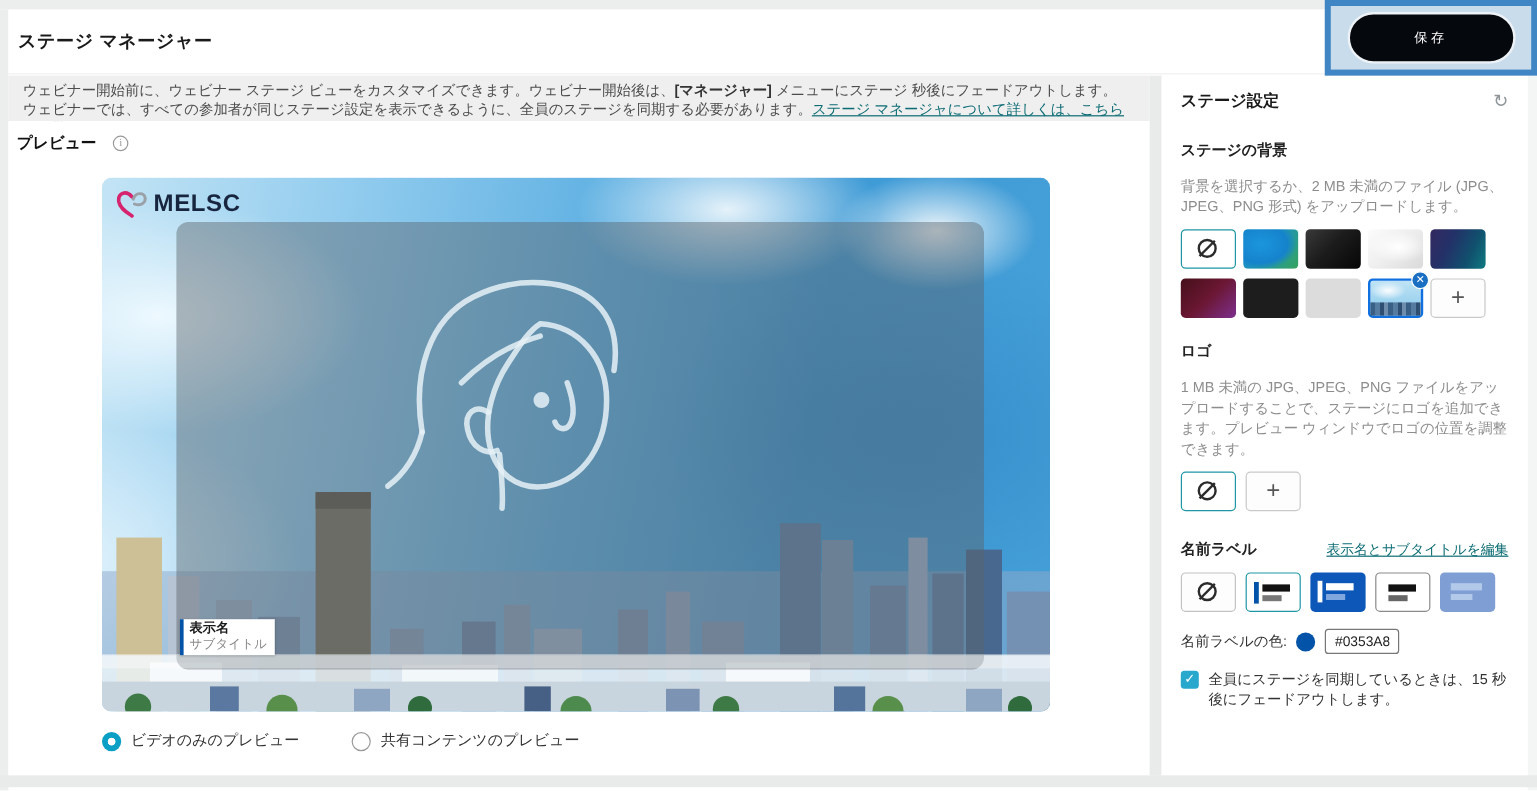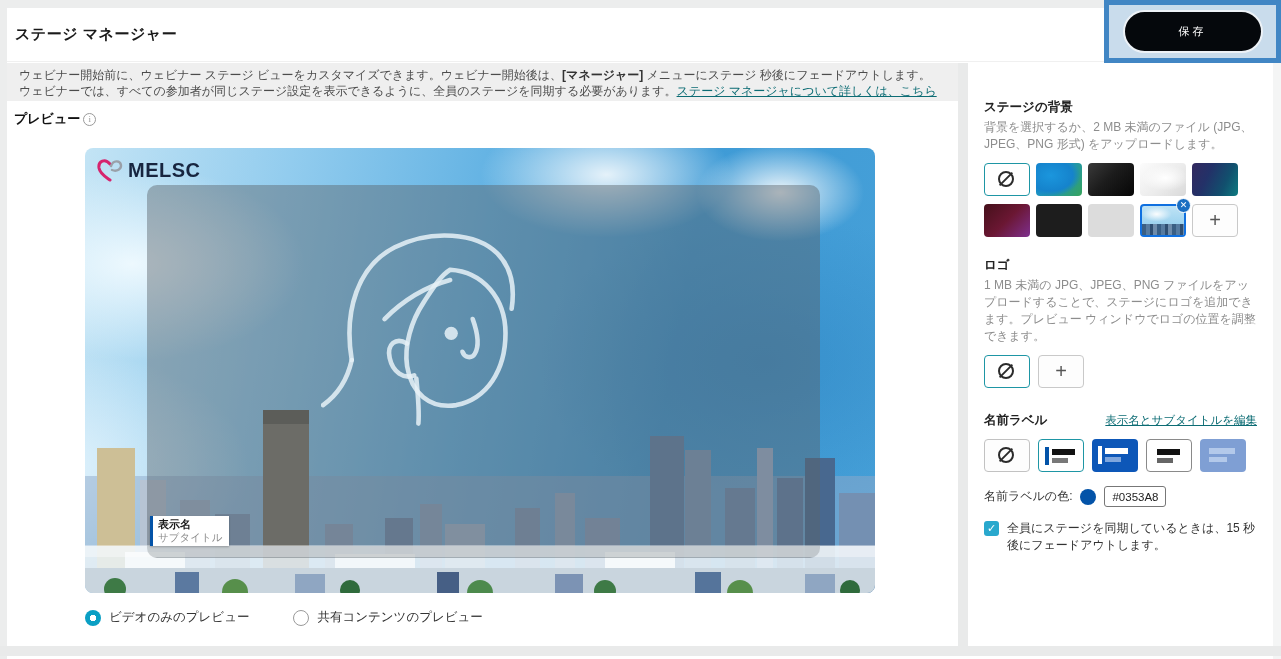--- a/index.html
+++ b/index.html
@@ -20,21 +20,21 @@
   .save-highlight { position:absolute; left:1104px; top:0; width:177px; height:63px; border:5px solid #4186c4; background:#c9dcec; z-index:30; display:flex; align-items:center; justify-content:center; }
   .save-btn { width:140px; height:43px; border-radius:24px; background:#05080c; border:2px solid #edf2f7; color:#fff; font-size:11px; letter-spacing:3px; font-family:inherit; cursor:pointer; }
 
   
   .banner { position:absolute; left:7px; top:63px; width:951px; height:38px; background:#efefef; padding:4px 12px; font-size:12px; line-height:16px; color:#4c4c4c; }
   .banner b { color:#333; }
   .banner a { color:#0c6c74; text-decoration:underline; cursor:pointer; }
 
   
   .left-panel { position:absolute; left:7px; top:101px; width:951px; height:545px; background:#fff; }
-  .preview-heading-row { position:absolute; left:7px; top:9px; display:flex; align-items:center; gap:3px; }
+  .preview-heading-row { position:absolute; left:7px; top:9px; display:flex; align-items:center; gap:14px; }
   .preview-heading-row .h { font-size:13px; font-weight:bold; color:#111; }
   .info-icon { width:13px; height:13px; border:1px solid #9a9a9a; border-radius:50%; color:#9a9a9a; font-size:9px; line-height:11px; text-align:center; font-family:"Liberation Serif","DejaVu Serif",serif; }
 
   
   .preview-stage { position:absolute; left:78px; top:47px; width:790px; height:445px; border-radius:8px; overflow:hidden;
     background:
       radial-gradient(120px 70px at 88% 10%, rgba(255,255,255,.9), rgba(255,255,255,0) 70%),
       radial-gradient(180px 90px at 66% 6%, rgba(255,255,255,.85), rgba(255,255,255,0) 70%),
       radial-gradient(230px 130px at 6% 26%, rgba(240,250,255,.95), rgba(240,250,255,0) 75%),
       radial-gradient(280px 170px at -4% 72%, rgba(228,244,253,.9), rgba(228,244,253,0) 70%),
@@ -61,21 +61,21 @@
 
   
   .divider-v { position:absolute; left:958px; top:63px; width:10px; height:583px; background:#e9eaea; }
 
   
   .right-panel { position:absolute; left:968px; top:63px; width:305px; height:583px; background:#fff; padding:12px 16px 0 16px; }
   .rp-header { display:flex; justify-content:space-between; align-items:center; }
   .rp-header .t { font-size:13.5px; font-weight:bold; color:#1a1a1a; }
   .refresh-icon { color:#8f9598; font-size:15px; cursor:pointer; }
   .sec-h { font-size:12.5px; font-weight:bold; color:#222; }
-  .sec-p { font-size:12px; line-height:17px; color:#8d8d8d; margin-top:3px; }
+  .sec-p { font-size:12px; line-height:17px; color:#8d8d8d; margin-top:13px; }
 
   .thumb-grid { display:grid; grid-template-columns:repeat(5,46px); gap:8px 6px; margin-top:10px; }
   .thumb { width:46px; height:33px; border-radius:4px; position:relative; cursor:pointer; }
   .thumb.none-sel { background:#fff; border:1.6px solid #1e96a5; }
   .thumb.none-plain { background:#fdfdfd; border:1px solid #c2c2c2; }
   .no-glyph { position:absolute; left:50%; top:50%; width:16px; height:16px; margin:-9px 0 0 -9px; border:2px solid #2b2b2b; border-radius:50%; }
   .no-glyph::after { content:""; position:absolute; left:5px; top:-3px; width:2px; height:18px; background:#2b2b2b; transform:rotate(45deg); }
   .thumb.g-bluegreen { background:radial-gradient(40px 28px at 32% 38%, #1b96dd 0%, #1583cc 55%, rgba(21,131,204,0) 75%), linear-gradient(130deg,#14a0c8 0%,#1d93c0 40%,#36a45c 100%); }
   .thumb.g-darkwave { background:linear-gradient(135deg,#3a3a3a 0%,#1c1c1c 45%,#060606 100%); }
   .thumb.g-lightsilk { background:radial-gradient(30px 16px at 55% 45%, #ffffff 0%, rgba(255,255,255,0) 80%), linear-gradient(135deg,#fcfcfc 0%,#ececec 55%,#d9d9d9 100%); }
@@ -225,20 +225,24 @@
       <div class="radio-item">
         <span class="radio-dot"></span>
         <span>共有コンテンツのプレビュー</span>
       </div>
     </div>
   </main>
 
   <div class="divider-v"></div>
 
   <aside class="right-panel">
+    <div class="rp-header">
+      <span class="t">ステージ設定</span>
+      <span class="refresh-icon">↻</span>
+    </div>
 
     <div class="sec-h mt26">ステージの背景</div>
     <p class="sec-p">背景を選択するか、2 MB 未満のファイル (JPG、JPEG、PNG 形式) をアップロードします。</p>
 
     <div class="thumb-grid">
       <div class="thumb none-sel">
           <span class="no-glyph"></span>
         </div>
       <div class="thumb g-bluegreen"></div>
       <div class="thumb g-darkwave"></div>

